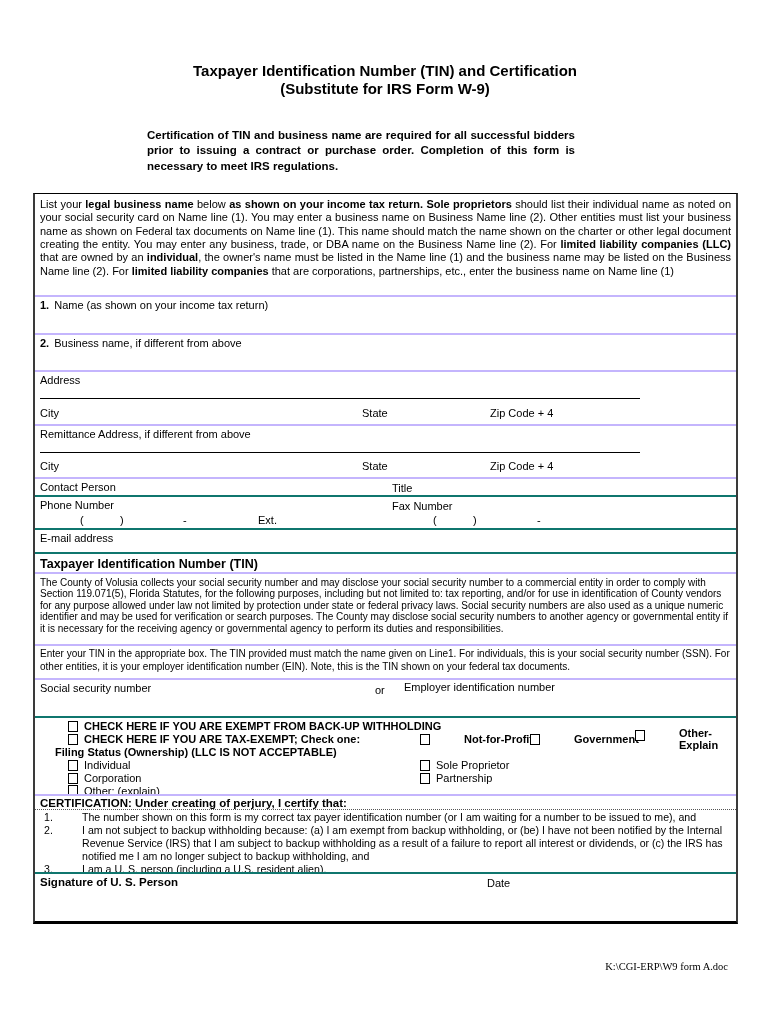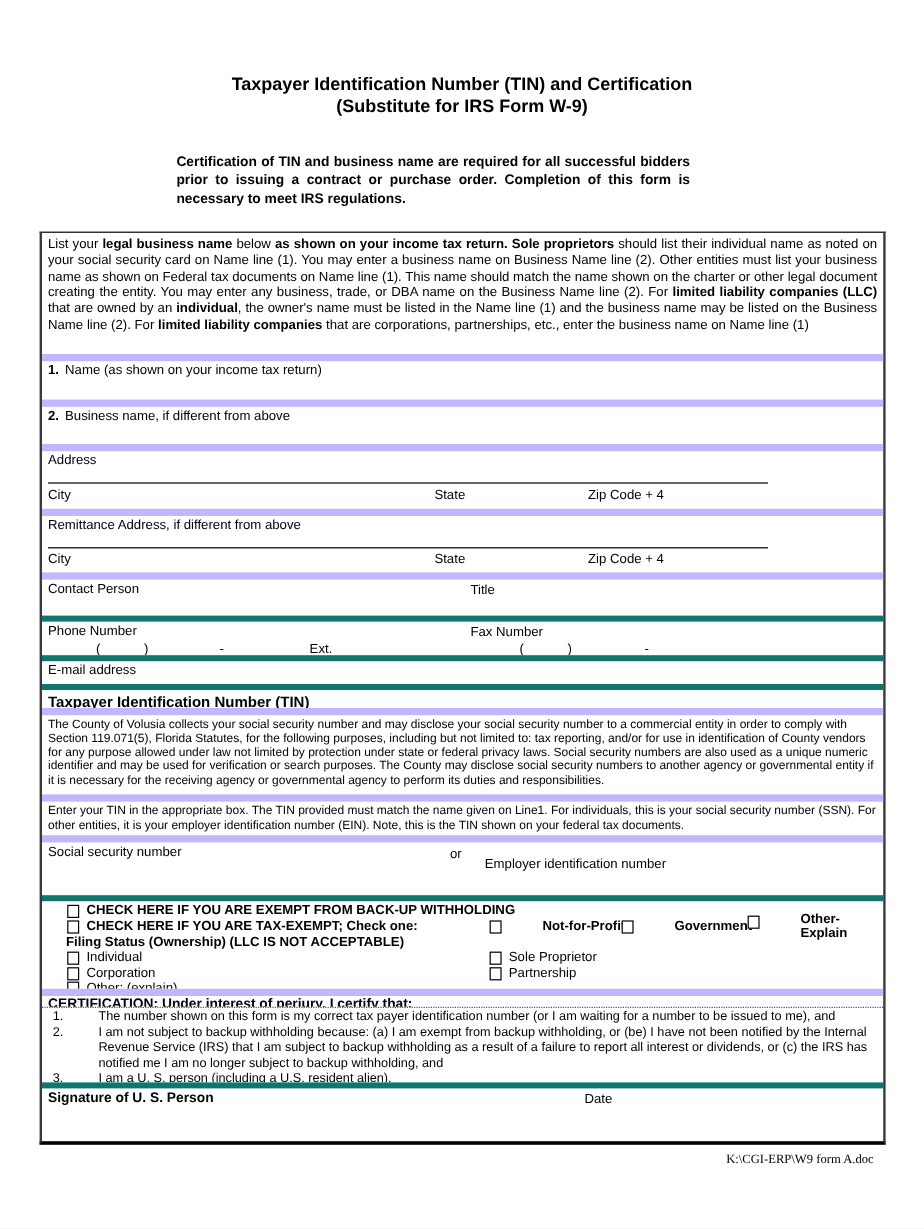--- a/index.html
+++ b/index.html
@@ -20,62 +20,62 @@
   .header-row { position:absolute; top:128px; left:90px; width:635px; display:flex; }
   .agency { width:150px; text-align:center; font-size:11.3px; line-height:13.8px; }
   .note { margin-left:57px; width:428px; font-weight:bold; font-size:11.5px; line-height:15.3px; text-align:justify; }
 
   .form-table {
     position:absolute; top:193px; left:33px; width:705px;
     border-top:1px solid #000; border-left:2px solid #3a3a3a;
     border-right:2px solid #3a3a3a; border-bottom:3px solid #000;
     box-sizing:border-box; background:#fff;
   }
-  .row { position:relative; box-sizing:border-box; border-top:6px solid #c4b5fd; padding:2px 5px; overflow:hidden; }
+  .row { position:relative; box-sizing:border-box; border-top:2px solid #c4b5fd; padding:2px 5px; overflow:hidden; }
   .row:first-child { border-top:none; }
-  .thick { border-top:5px solid #0f766e; }
+  .thick { border-top:2px solid #0f766e; }
 
   .intro { height:101px; font-size:11px; line-height:13.35px; text-align:justify; padding-top:4px; }
   .r-name { height:38px; }
   .r-biz  { height:37px; }
   .fnum { font-weight:bold; margin-right:5px; }
 
   .addr  { height:54px; }
   .remit { height:53px; }
   .write-line { position:absolute; left:5px; top:26px; width:600px; border-bottom:1px solid #000; height:0; }
   .csz { position:absolute; left:5px; bottom:4px; width:695px; height:13px; }
   .csz .state { position:absolute; left:322px; top:0; }
   .csz .zip   { position:absolute; left:450px; top:0; }
 
-  .contact { height:36px; }
+  .contact { height:18px; }
   .contact .title-lbl { left:357px; top:3px; }
 
   .phone { height:33px; }
   .phone .fax-lbl { left:357px; top:3px; }
   .phone .p1 { left:45px;  top:17px; }
   .phone .p2 { left:85px;  top:17px; }
   .phone .p3 { left:148px; top:17px; }
   .phone .p4 { left:223px; top:17px; }
   .phone .f1 { left:398px; top:17px; }
   .phone .f2 { left:438px; top:17px; }
   .phone .f3 { left:502px; top:17px; }
 
   .email { height:24px; }
 
   .tin-head { height:20px; font-size:12.5px; font-weight:bold; padding-top:3px; }
   .privacy { height:72px; font-size:10px; line-height:11.4px; padding-top:3px; }
   .instructions { height:34px; font-size:10px; line-height:12.8px; padding-top:2px; }
 
-  .ssn { height:50px; }
+  .ssn { height:38px; }
   .ssn .or-lbl  { left:340px; top:4px; }
-  .ssn .ein-lbl { left:369px; top:12px; }
+  .ssn .ein-lbl { left:369px; top:1px; }
 
   .checks { height:78px; padding-top:2px; }
   .cbrow { position:relative; display:flex; align-items:center; height:12.9px;margin-left:15px; }
-  .ind { margin-left:16px; }
+  .ind { margin-left:28px; }
   .cb {
     display:inline-block; width:8px; height:9px; border:1px solid #000;
     margin-right:6px; flex:none; background:#fff; box-sizing:content-box;
   }
   .cb.raised { position:relative; top:-4px; }
   .optgrp { position:absolute; display:flex; align-items:center; top:0; height:12.9px;gap:28px; }
   .opt1 { left:352px; } .opt2 { left:462px; } .opt3 { left:567px; }
   .colgrp { position:absolute; left:352px; top:0; display:flex; align-items:center; height:12.9px; }
 
   .certhead { height:16px; font-weight:bold; font-size:11.5px; padding:1px 5px;
@@ -218,21 +218,21 @@
             <span>Partnership</span>
           </span>
       </div>
       <div class="cbrow ind">
         <span class="cb"></span>
         <span>Other: (explain)</span>
       </div>
     </div>
 
     <div class="row certhead">
-      <span>CERTIFICATION:  Under interest of perjury, I certify that:</span>
+      <span>CERTIFICATION:  Under creating of perjury, I certify that:</span>
     </div>
 
     <div class="row certlist">
       <div class="cert-item">
         <span class="num">1.</span>
         <span class="txt">The number shown on this form is my correct tax payer identification number (or I am waiting for a number to be issued to me), and</span>
       </div>
       <div class="cert-item">
         <span class="num">2.</span>
         <span class="txt">I am not subject to backup withholding because: (a) I am exempt from backup withholding, or (be) I have not been notified by the Internal Revenue Service (IRS) that I am subject to backup withholding as a result of a failure to report all interest or dividends, or (c) the IRS has notified me I am no longer subject to backup withholding, and</span>

